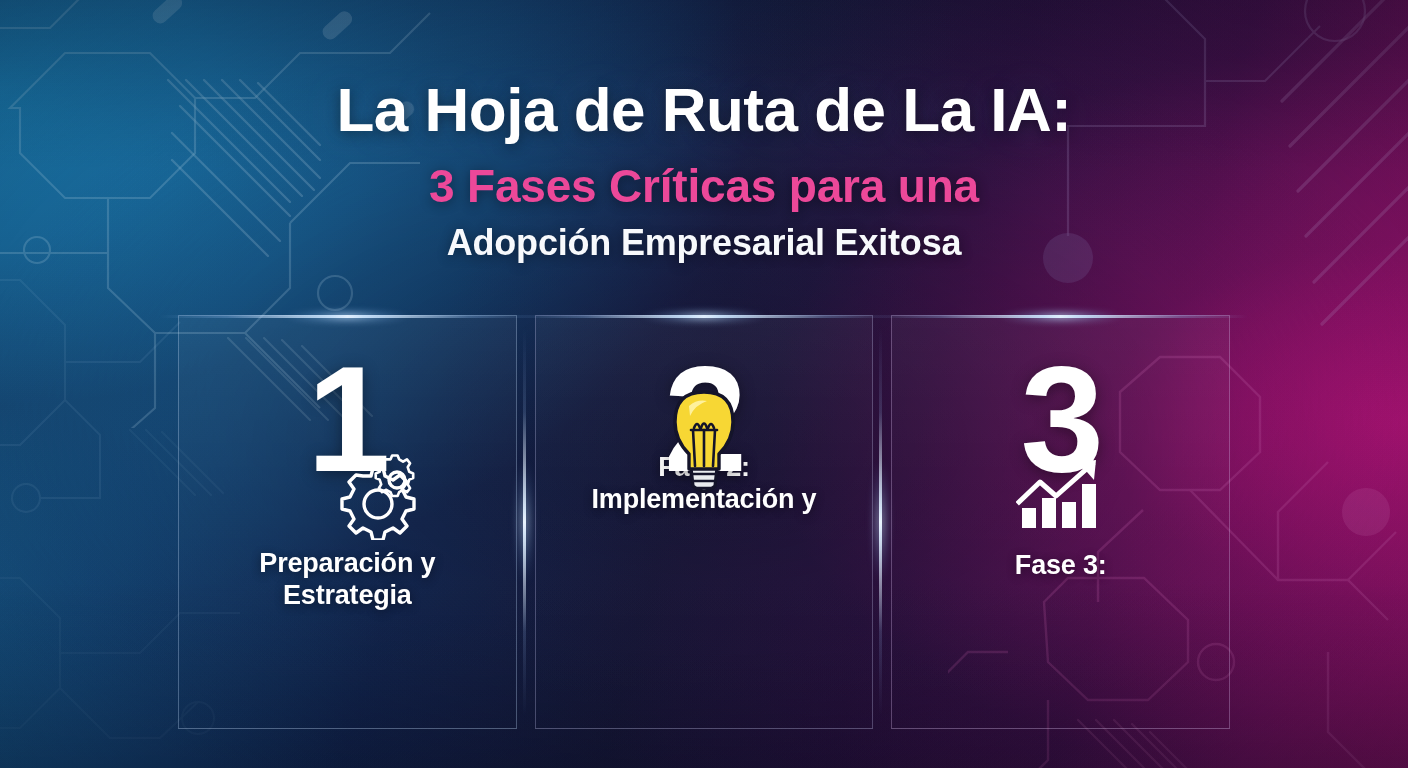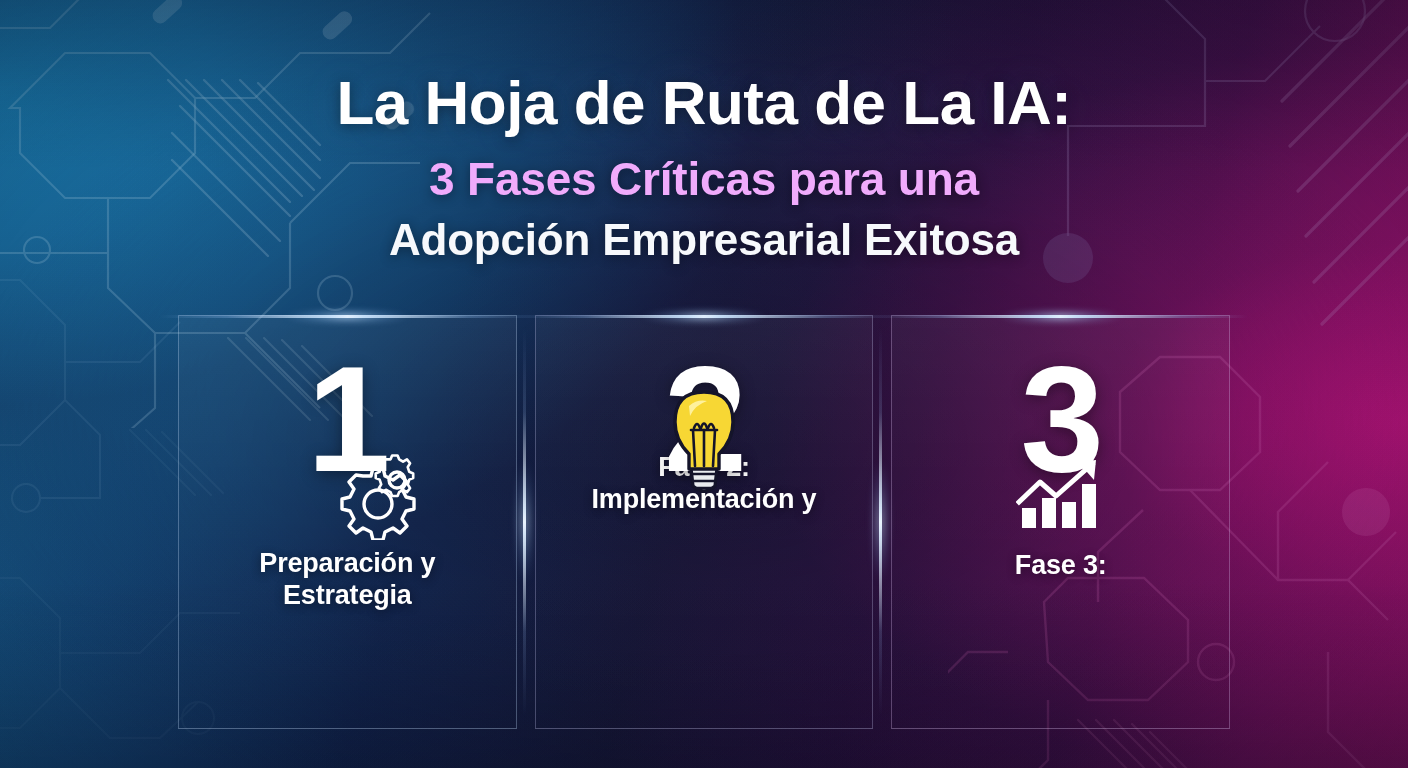--- a/index.html
+++ b/index.html
@@ -46,28 +46,29 @@
 
   
   .headline {
     position:absolute; left:0; right:0; top:72px;
     text-align:center; z-index:6;
   }
   .title-main {
     font-size:62px; font-weight:700; color:#ffffff;
     letter-spacing:-0.5px; line-height:1.0;
     text-shadow:0 2px 14px rgba(0,0,0,.45), 0 0 38px rgba(120,170,235,.20);
+    margin-top:7px;
   }
   .title-sub1 {
-    font-size:46px; font-weight:700; color:#f0abfc;
+    font-size:46px; font-weight:700; color:#ec4899;
     line-height:1.0; margin-top:22px; letter-spacing:-0.2px;
     text-shadow:0 2px 12px rgba(0,0,0,.42);
   }
   .title-sub2 {
-    font-size:44px; font-weight:700; color:#f7f9fc;
+    font-size:36px; font-weight:700; color:#f7f9fc;
     line-height:1.0; margin-top:16px; letter-spacing:-0.2px;
     text-shadow:0 2px 12px rgba(0,0,0,.42);
   }
 
   
   .cards {
     position:absolute; left:178px; top:315px;
     width:1052px; height:414px;
     display:flex; gap:18px; z-index:5;
   }

